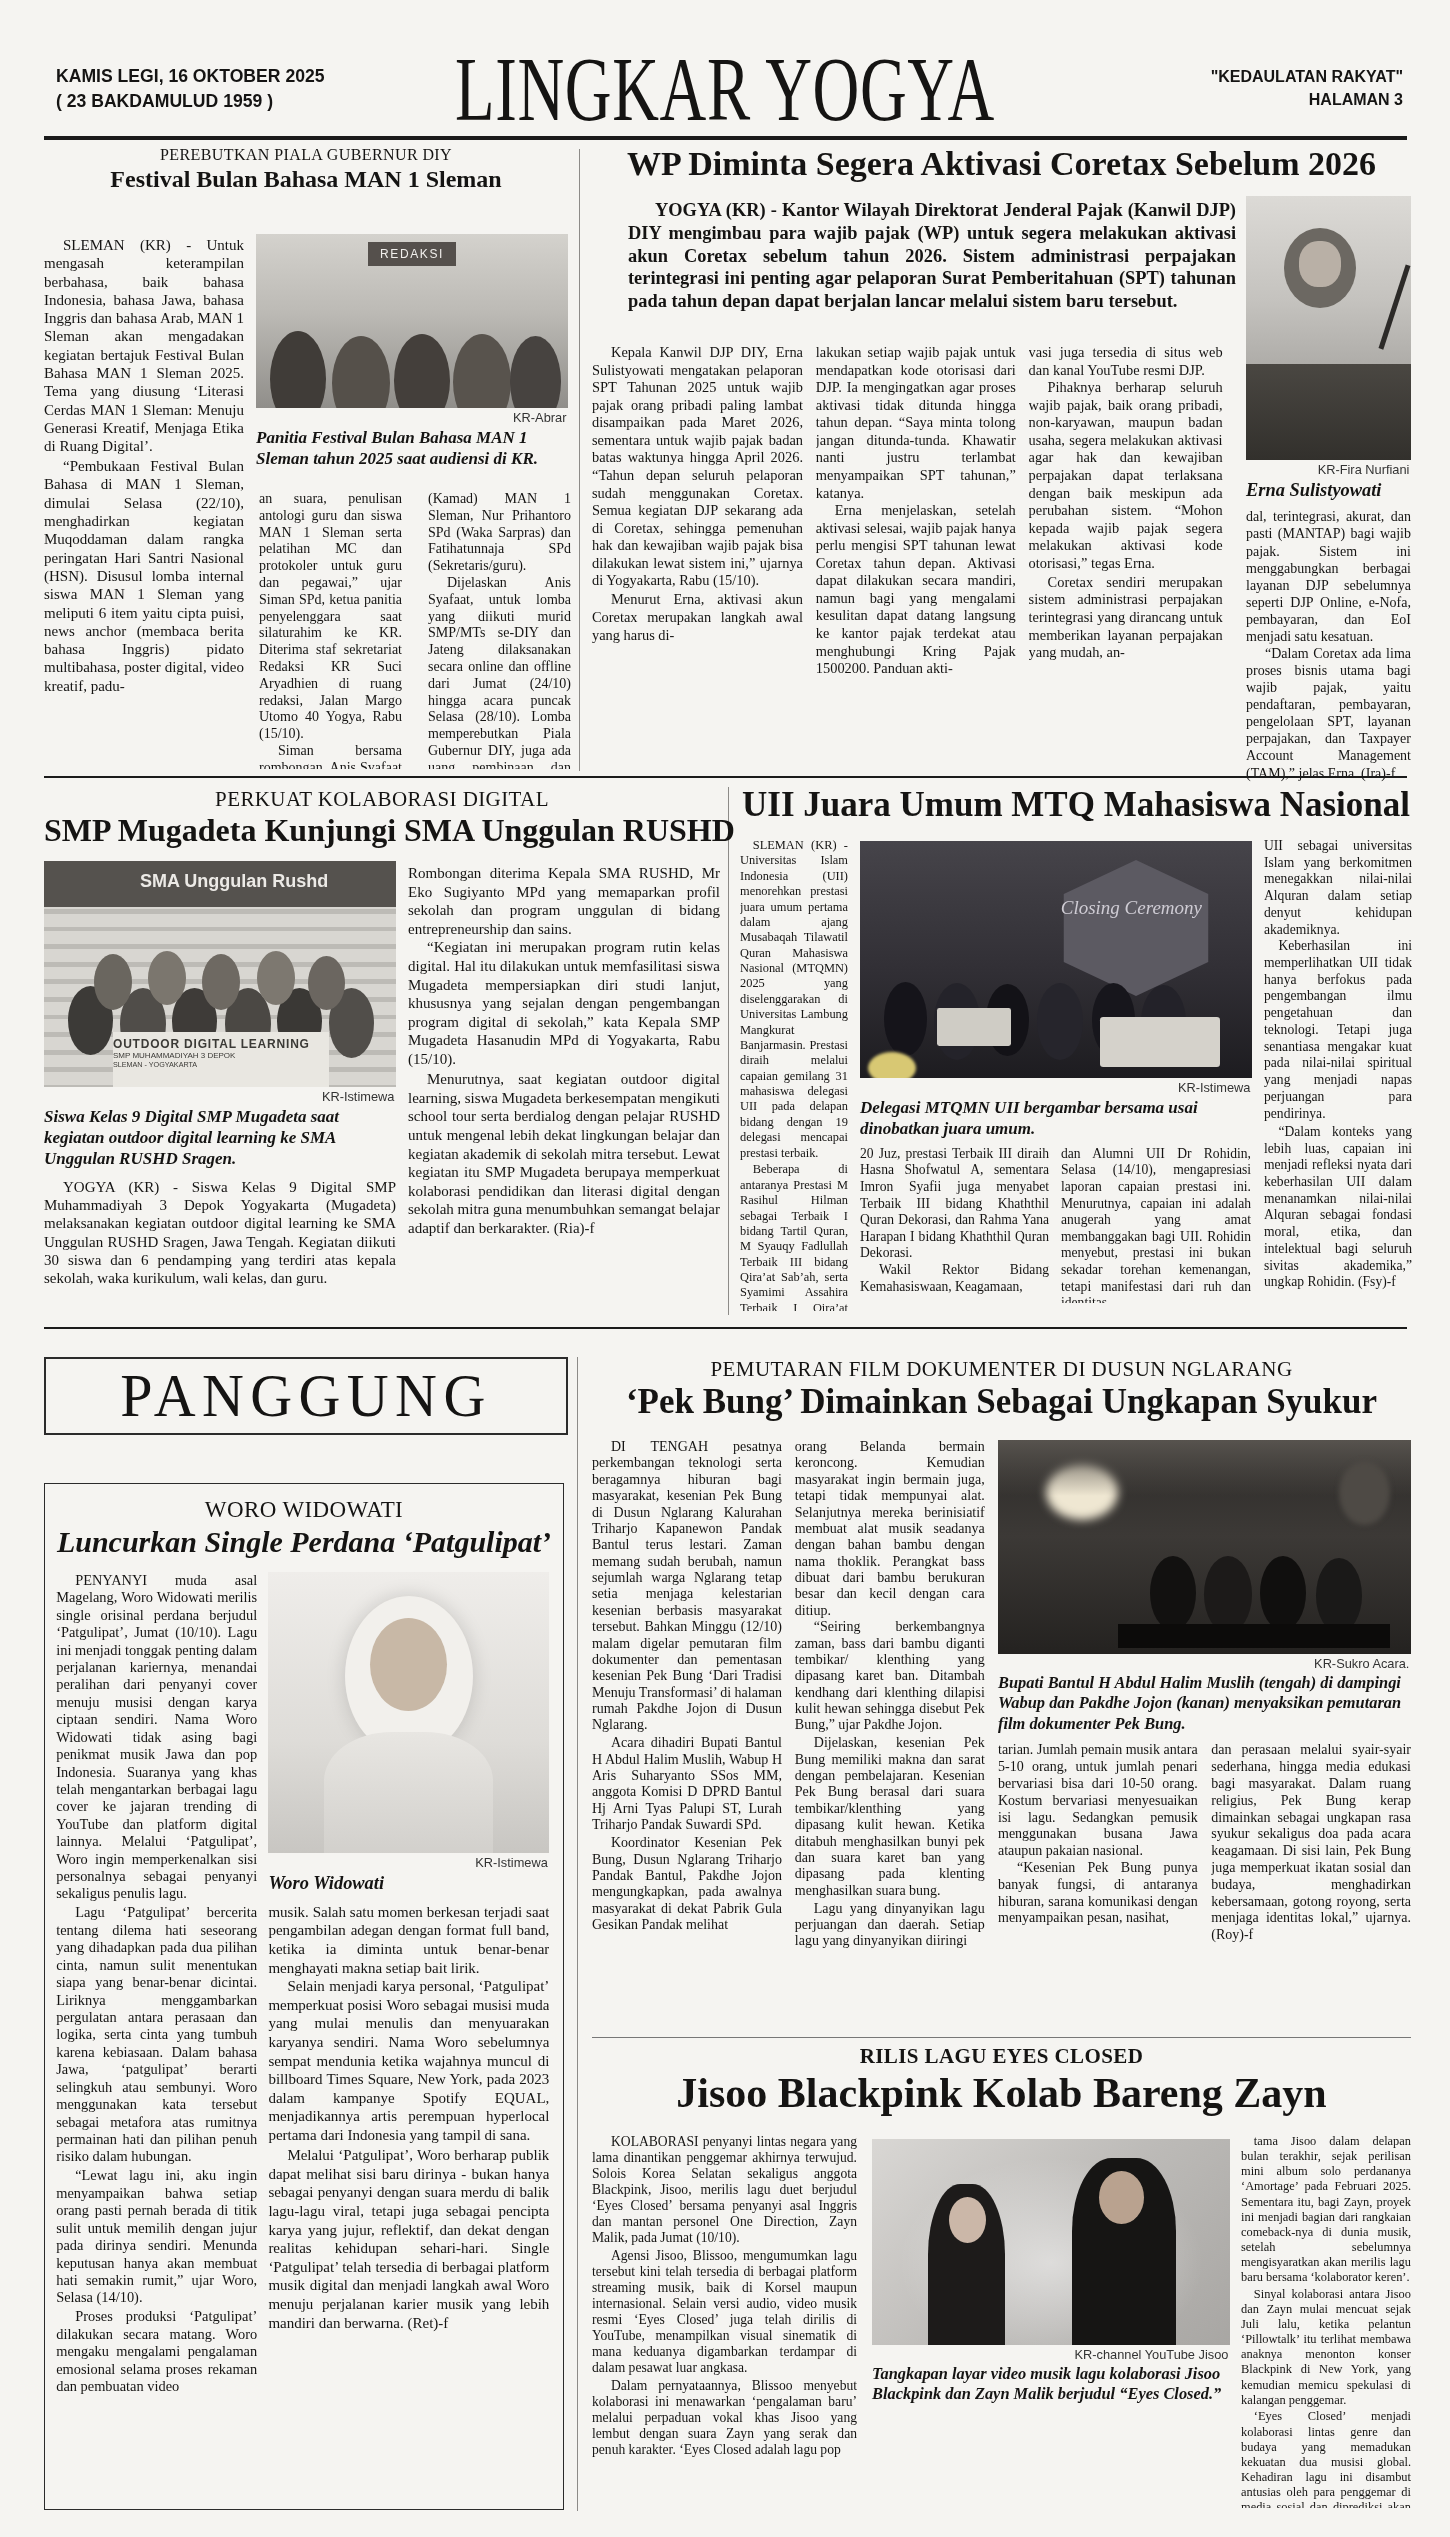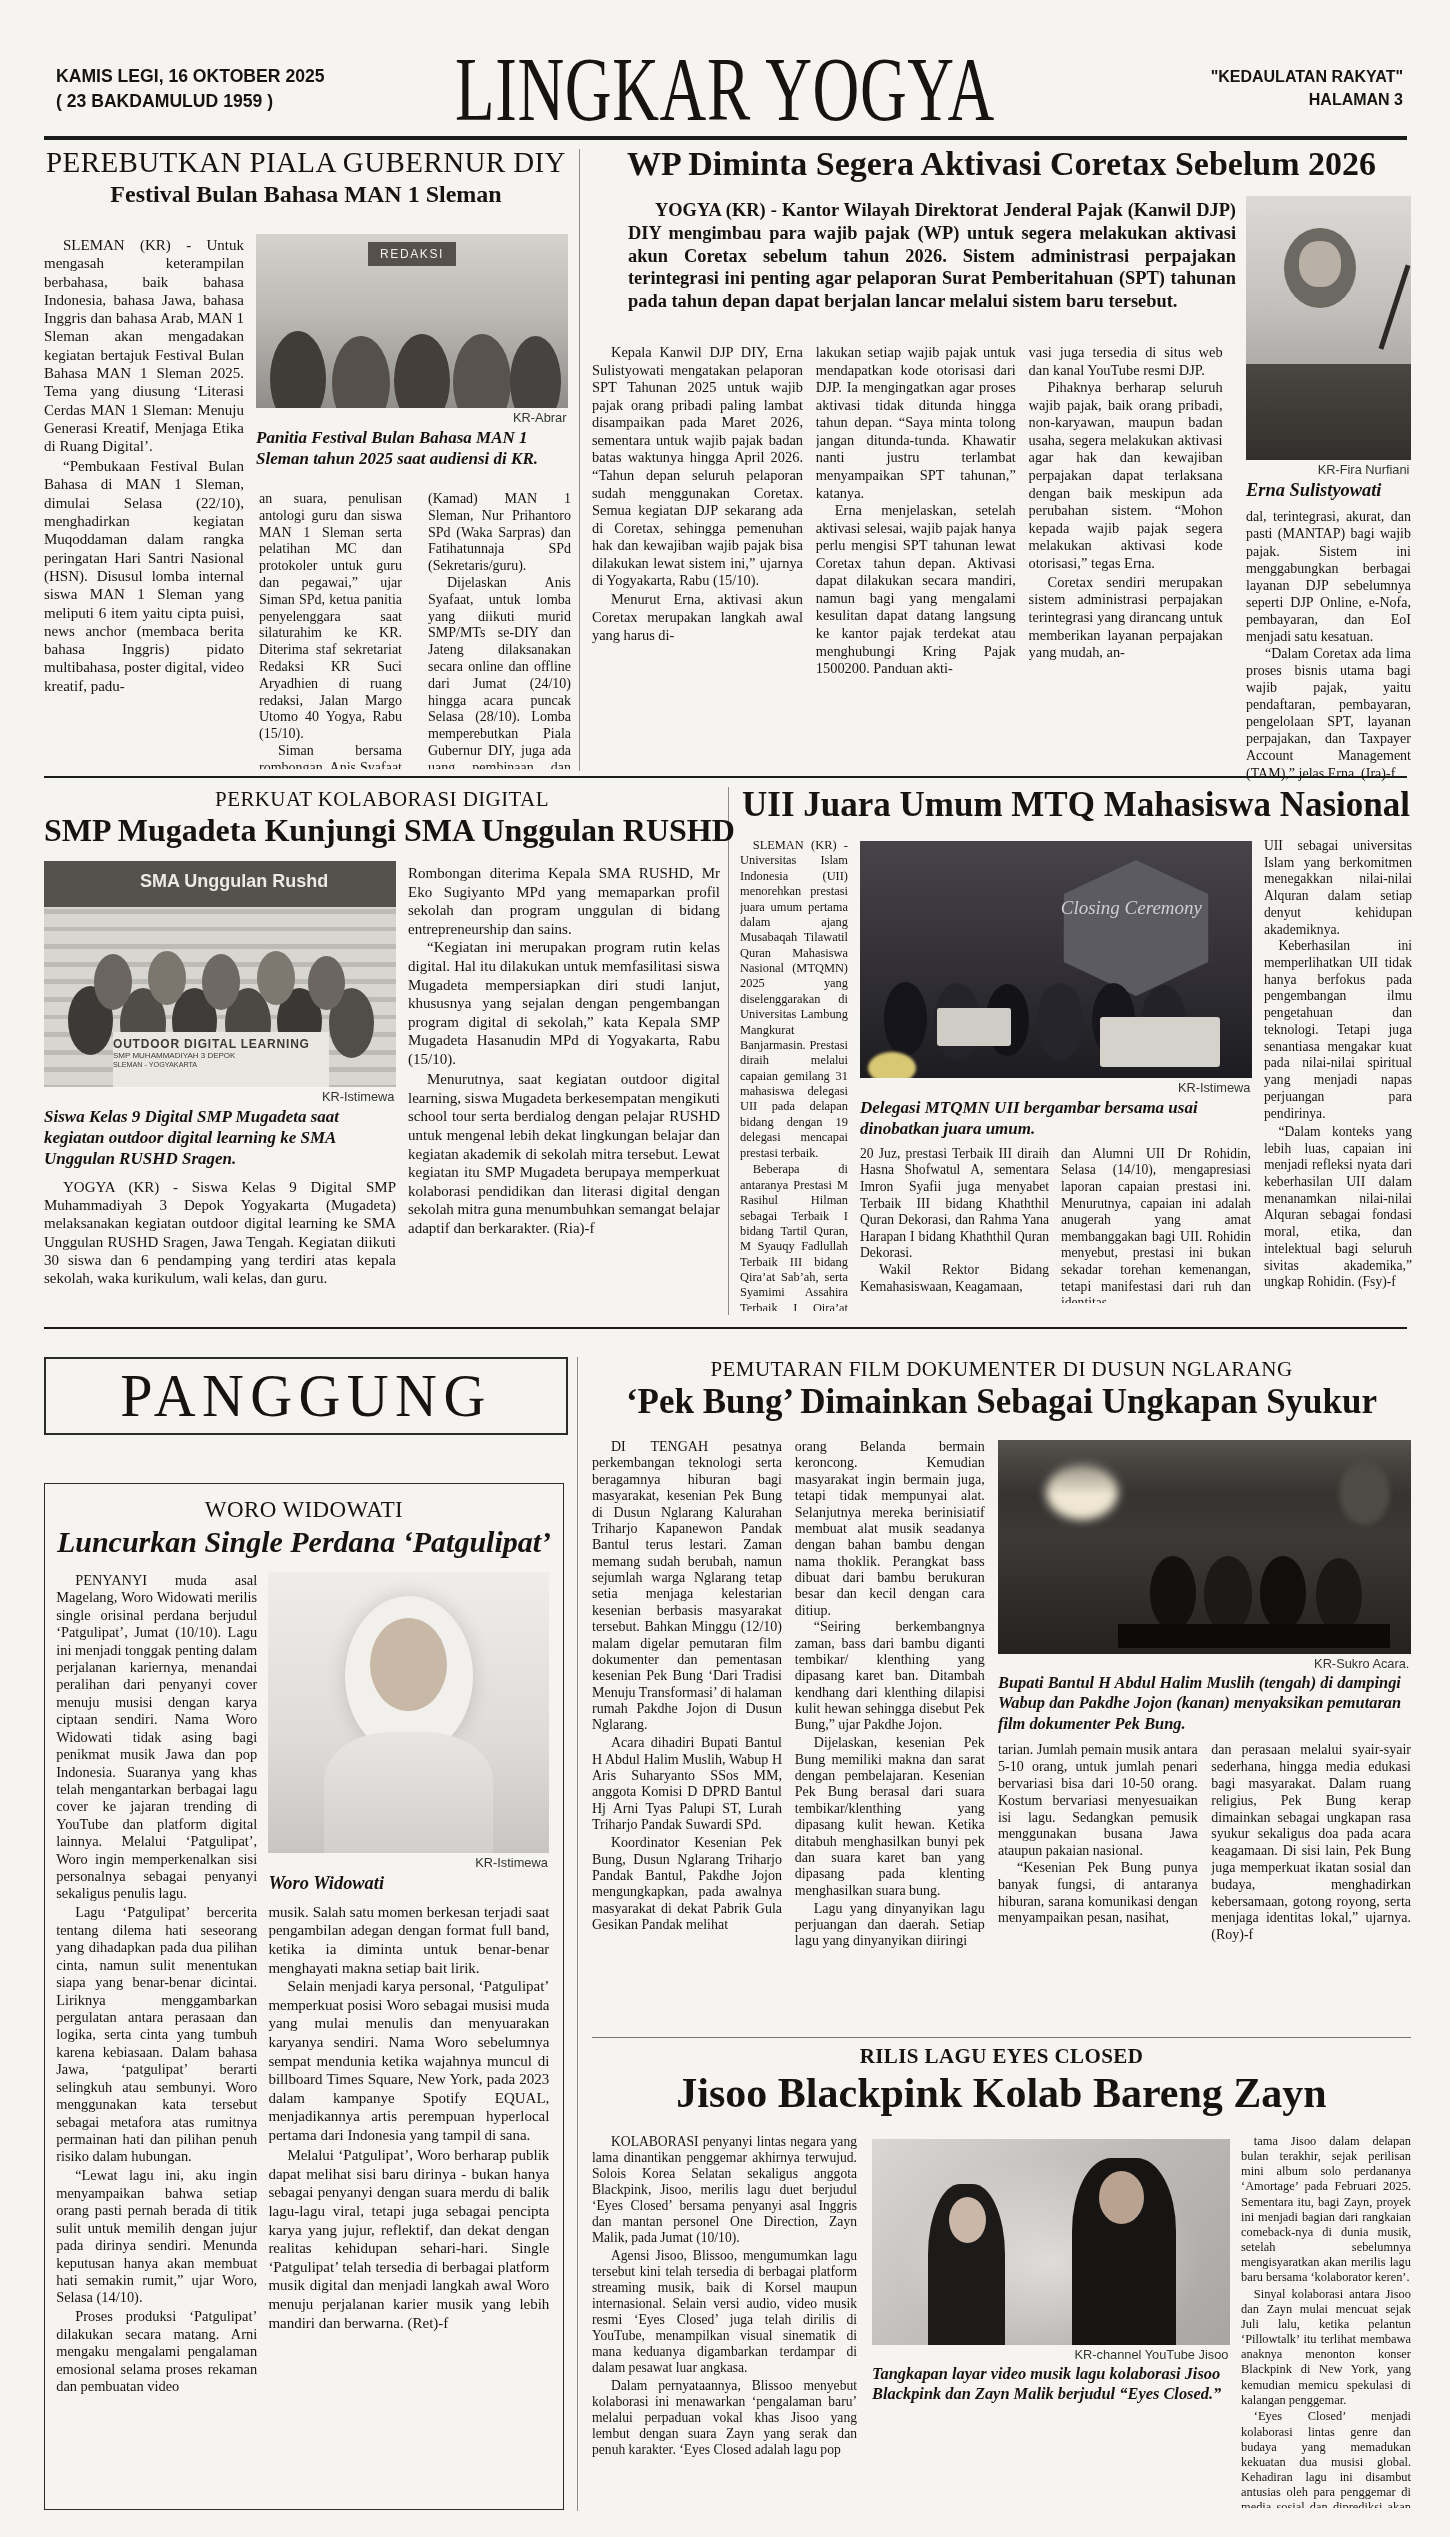--- a/index.html
+++ b/index.html
@@ -6,21 +6,21 @@
   body{
     width:1450px;height:2538px;position:relative;
     background:#f5f4f1;color:#151413;
     font-family:"Liberation Serif", serif;
     -webkit-font-smoothing:antialiased;
   }
   .abs{position:absolute;}
   .hrule{position:absolute;background:#1b1b1b;}
   .vrule{position:absolute;width:0.8px;background:#8d8b88;}
   .sans{font-family:"Liberation Sans", sans-serif;}
-  .kicker{text-align:center;letter-spacing:0.4px;font-size:29px;white-space:nowrap;}
+  .kicker{text-align:center;letter-spacing:0.4px;font-size:16px;white-space:nowrap;}
   .headline{text-align:center;font-weight:bold;line-height:1.05;white-space:nowrap;}
   .colj{text-align:justify;overflow:hidden;}
   p.bp{margin:0 0 1.6px 0;text-indent:19px;}
   p.np{margin:0;text-indent:0;}
   .credit{font-family:"Liberation Sans", sans-serif;font-size:12.8px;text-align:right;color:#333;margin:2.4px 1.6px 1.6px 0;}
   .cap{font-weight:bold;font-style:italic;line-height:1.25;}
   .photo{position:relative;overflow:hidden;background:#b9b7b2;}
   .mast-title{font-size:83px;line-height:1;white-space:nowrap;display:inline-block;transform:scale(.78,1.1);transform-origin:center top;font-weight:500;letter-spacing:0.8px;}
   .mast-side{font-family:"Liberation Sans",sans-serif;font-weight:bold;font-size:17.6px;line-height:1.4;}
   .box{border:1.6px solid #2b2b2b;}
@@ -215,21 +215,21 @@
 </div>
 
 <div class="abs box" style="left:44px;top:1483px;width:520px;height:1027px;border-width:1.6px;box-sizing:border-box;padding:12.8px 11.2px;">
   <div class="kicker" style="font-size:23px;">WORO WIDOWATI</div>
   <div class="headline" style="font-size:30px;font-style:italic;margin-top:3.2px;">Luncurkan Single Perdana ‘Patgulipat’</div>
   <div style="display:flex;gap:11.2px;margin-top:14.4px;">
     <div class="colj" style="width:201px;height:939px;font-size:14.4px;line-height:1.21;">
       <p class="bp">PENYANYI muda asal Magelang, Woro Widowati merilis single orisinal perdana berjudul ‘Patgulipat’, Jumat (10/10). Lagu ini menjadi tonggak penting dalam perjalanan kariernya, menandai peralihan dari penyanyi cover menuju musisi dengan karya ciptaan sendiri. Nama Woro Widowati tidak asing bagi penikmat musik Jawa dan pop Indonesia. Suaranya yang khas telah mengantarkan berbagai lagu cover ke jajaran trending di YouTube dan platform digital lainnya. Melalui ‘Patgulipat’, Woro ingin memperkenalkan sisi personalnya sebagai penyanyi sekaligus penulis lagu.</p>
       <p class="bp">Lagu ‘Patgulipat’ bercerita tentang dilema hati seseorang yang dihadapkan pada dua pilihan cinta, namun sulit menentukan siapa yang benar-benar dicintai. Liriknya menggambarkan pergulatan antara perasaan dan logika, serta cinta yang tumbuh karena kebiasaan. Dalam bahasa Jawa, ‘patgulipat’ berarti selingkuh atau sembunyi. Woro menggunakan kata tersebut sebagai metafora atas rumitnya permainan hati dan pilihan penuh risiko dalam hubungan.</p>
       <p class="bp">“Lewat lagu ini, aku ingin menyampaikan bahwa setiap orang pasti pernah berada di titik sulit untuk memilih dengan jujur pada dirinya sendiri. Menunda keputusan hanya akan membuat hati semakin rumit,” ujar Woro, Selasa (14/10).</p>
-      <p class="bp">Proses produksi ‘Patgulipat’ dilakukan secara matang. Arni mengaku mengalami pengalaman emosional selama proses rekaman dan pembuatan video</p>
+      <p class="bp">Proses produksi ‘Patgulipat’ dilakukan secara matang. Woro mengaku mengalami pengalaman emosional selama proses rekaman dan pembuatan video</p>
     </div>
     <div style="width:281px;">
       <div class="photo" style="width:281px;height:281px;background:linear-gradient(180deg,#efedea 0%,#dedcd8 60%,#c8c6c2 100%);">
         <div class="ph-fig" style="left:77px;top:24px;width:128px;height:160px;background:#f2f0ec;box-shadow:0 0 19px rgba(0,0,0,.15);"></div>
         <div class="ph-fig" style="left:102px;top:46px;width:77px;height:93px;background:#c8b8a6;"></div>
         <div class="abs" style="left:56px;top:160px;width:169px;height:122px;background:linear-gradient(180deg,#e8e6e2,#d2d0cc);border-radius:40% 40% 0 0;"></div>
       </div>
       <div class="credit">KR-Istimewa</div>
       <div class="cap" style="font-size:18.4px;margin:1.6px 0 8px 0;">Woro Widowati</div>
       <div class="colj" style="width:281px;height:592px;font-size:15px;line-height:1.24;">

